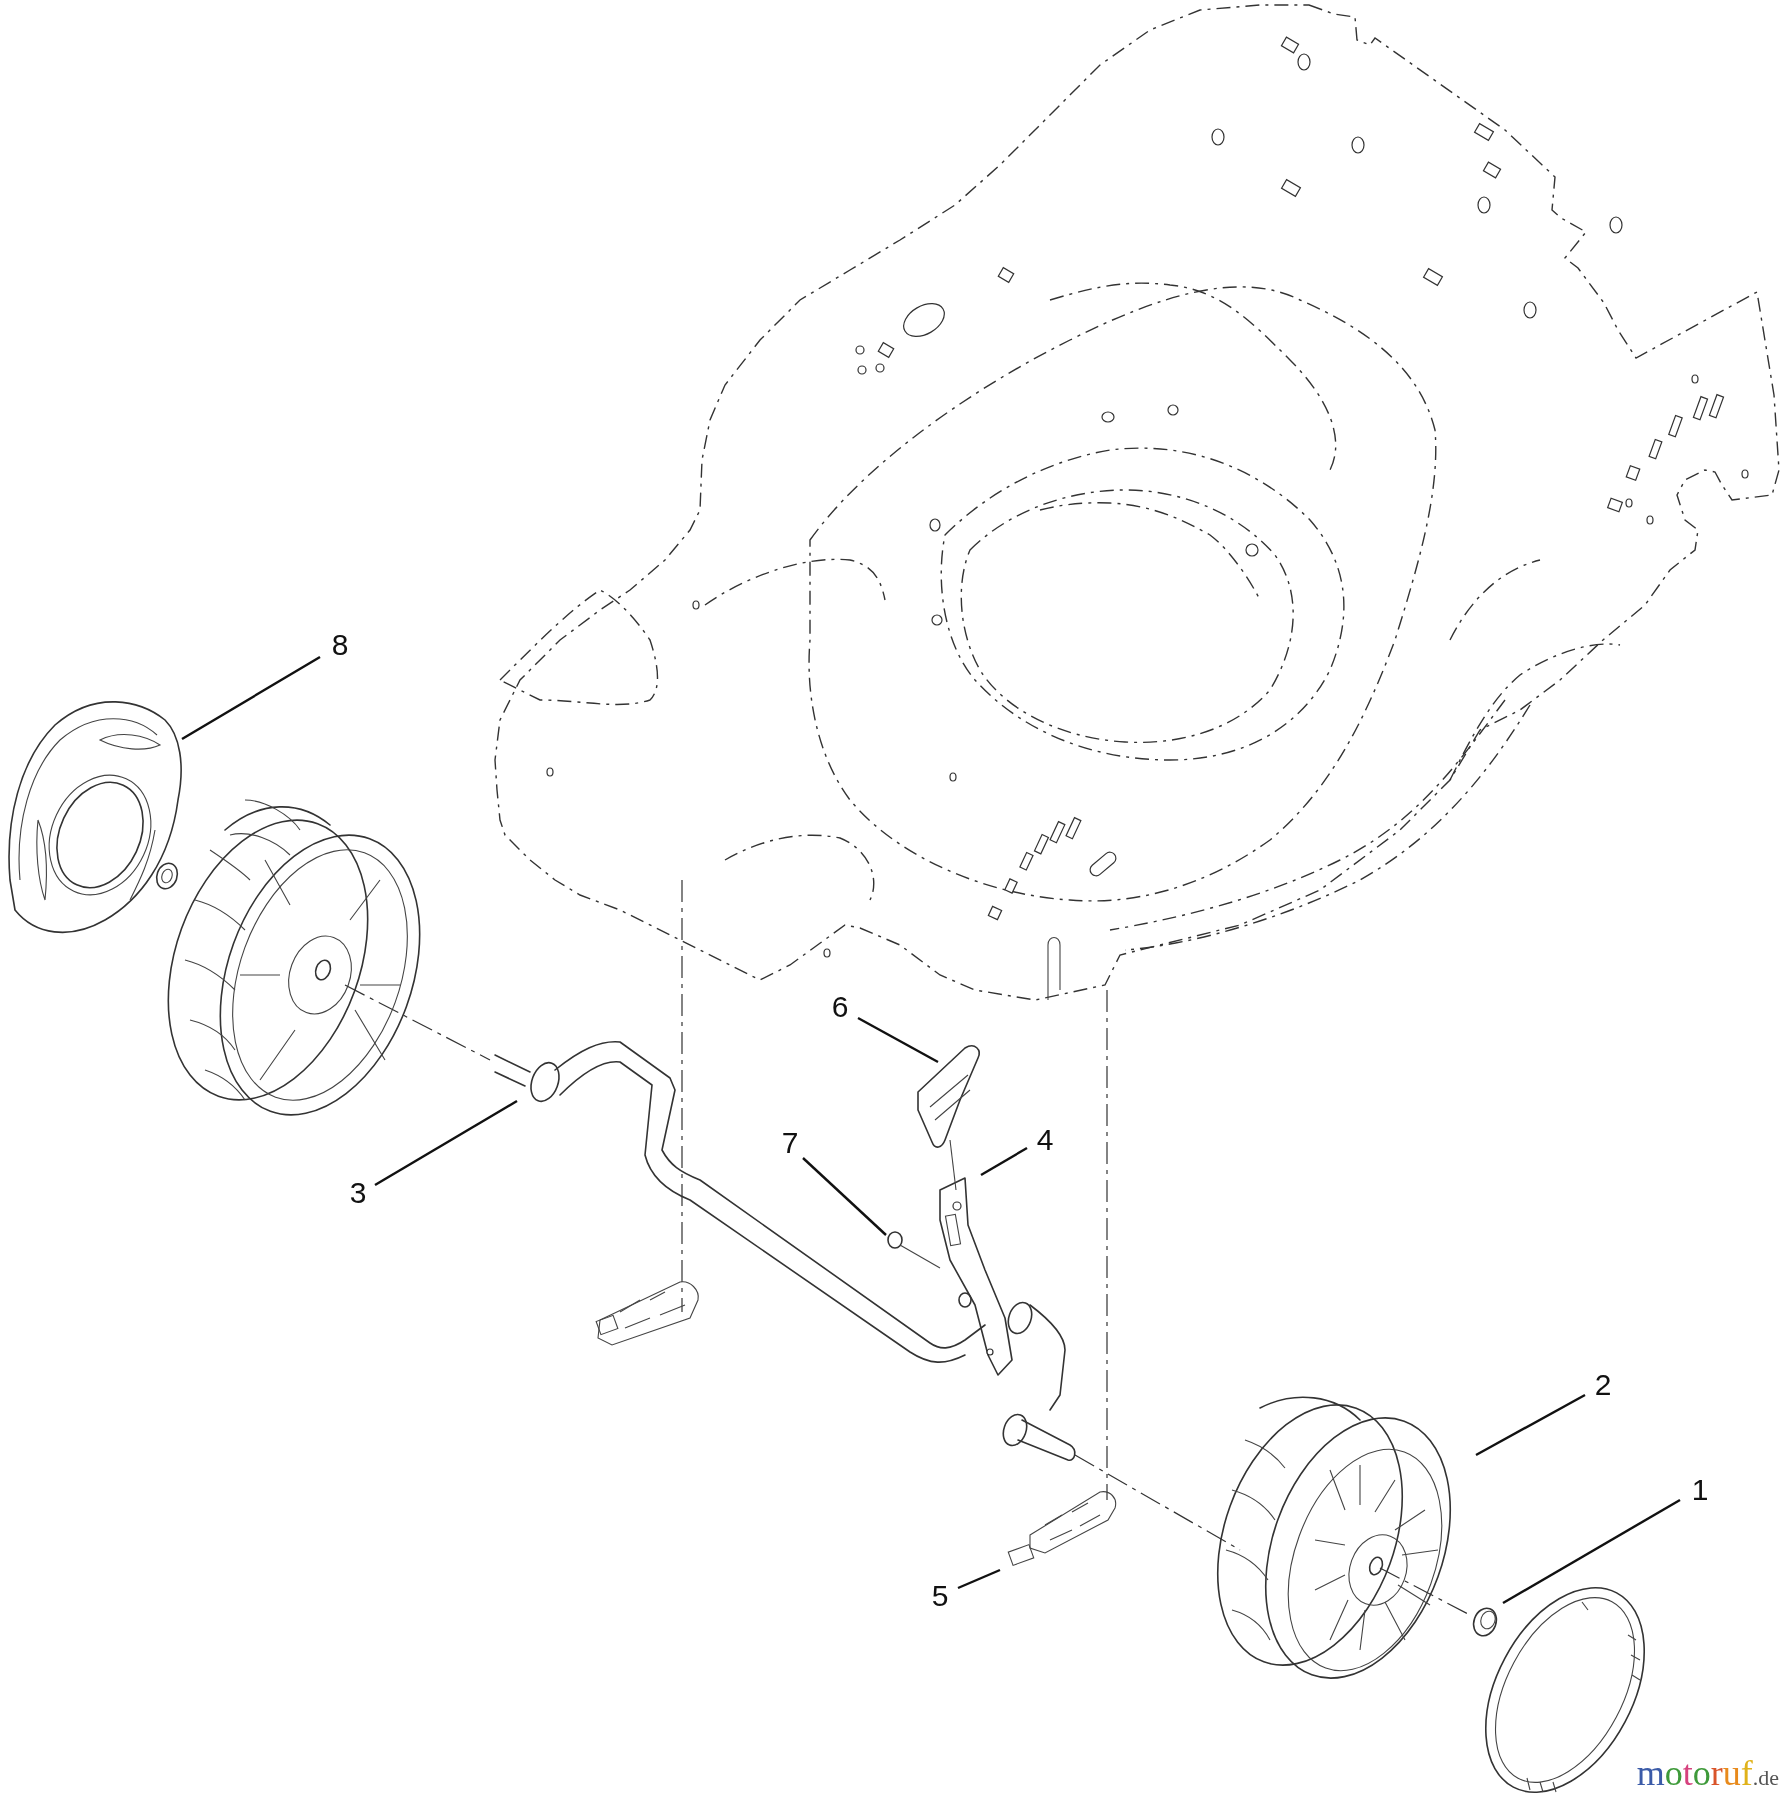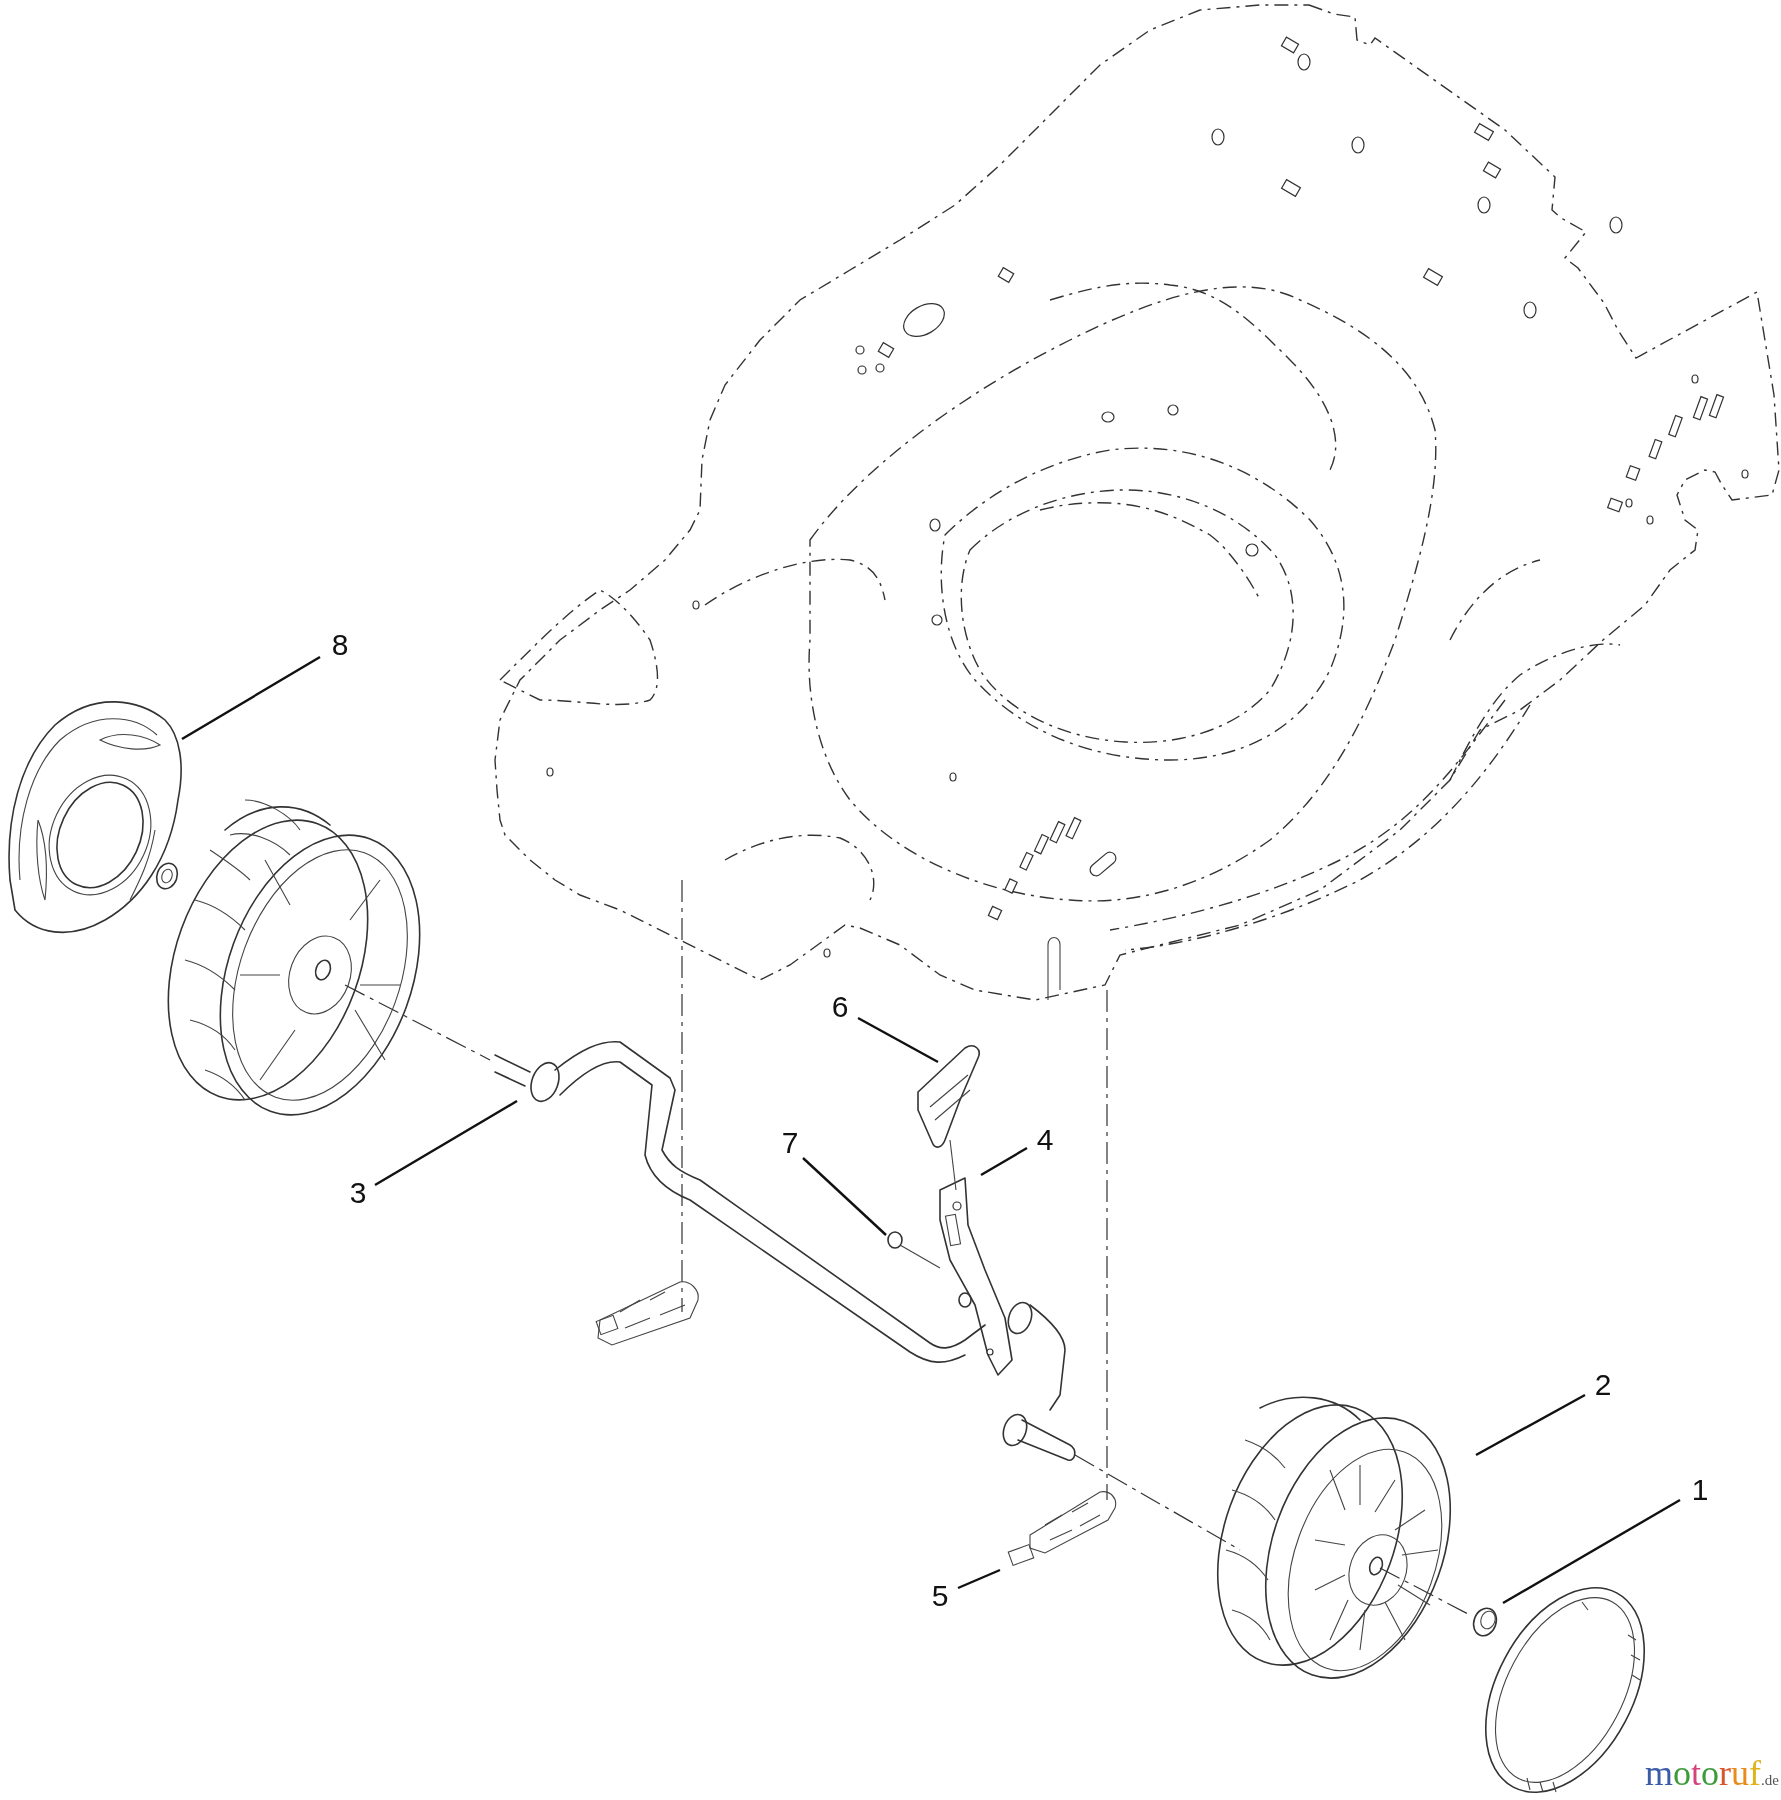--- a/index.html
+++ b/index.html
@@ -5,21 +5,21 @@
   html, body { margin: 0; padding: 0; background: #ffffff; }
   body { width: 1781px; height: 1800px; position: relative; overflow: hidden; font-family: "Liberation Sans", sans-serif; }
   svg.diagram { position: absolute; left: 0; top: 0; width: 1781px; height: 1800px; }
   .part { fill: none; stroke: #333; stroke-width: 1.6; stroke-linejoin: round; stroke-linecap: round; }
   .part-thin { fill: none; stroke: #444; stroke-width: 1.1; }
   .ghost { fill: none; stroke: #333; stroke-width: 1.4; stroke-dasharray: 14 6 3 6; }
   .center-line { fill: none; stroke: #333; stroke-width: 1.2; stroke-dasharray: 22 6 4 6; }
   .leader { stroke: #111; stroke-width: 2.4; }
   .callout { position: absolute; font-family: "Liberation Sans", sans-serif; font-size: 30px; color: #111; line-height: 1; transform: translate(-50%, -50%); }
   .watermark { position: absolute; right: 2px; bottom: 6px; font-family: "Liberation Serif", serif; font-size: 36px; letter-spacing: 0; white-space: nowrap; }
-  .watermark .suffix { font-size: 15px; color: #555; }
+  .watermark .suffix { font-size: 22px; color: #555; }
   .hole { fill: #fff; stroke: #333; stroke-width: 1.2; }
 </style>
 </head>
 <body>
 
 <svg class="diagram" viewBox="0 0 1781 1800" xmlns="http://www.w3.org/2000/svg">
 
   <g>
 
     <path class="ghost" d="M1309,5 L1334,14 L1355,17 L1357,40 L1370,45 L1375,38 L1505,130 L1555,177 L1552,210 L1561,218 L1586,232 L1565,258 L1578,268 L1604,303 L1618,330 L1636,358 L1757,292 L1774,395 L1779,470 L1772,495 L1732,500 L1722,485 L1715,472 L1705,470 L1685,480 L1677,495 L1685,520 L1698,530 L1695,550 L1670,570 L1645,605 L1603,640 L1560,680 L1520,710 L1480,730 L1450,780 L1400,830 L1320,890 L1240,925 L1140,950 L1120,955 L1105,985 L1035,1000 L975,990 L940,975 L900,945 L860,928 L845,925 L790,965 L760,980 L700,950 L620,910 L580,895 L555,880 L530,860 L505,835 L500,820 L497,790 L495,760 L500,720 L520,680 L560,640 L600,610 L630,590 L665,560 L690,530 L700,510 L702,460 L710,420 L725,385 L760,340 L800,300 L850,270 L900,240 L955,205 L1000,165 L1050,115 L1100,65 L1150,30 L1200,10 L1260,5 Z"></path>

